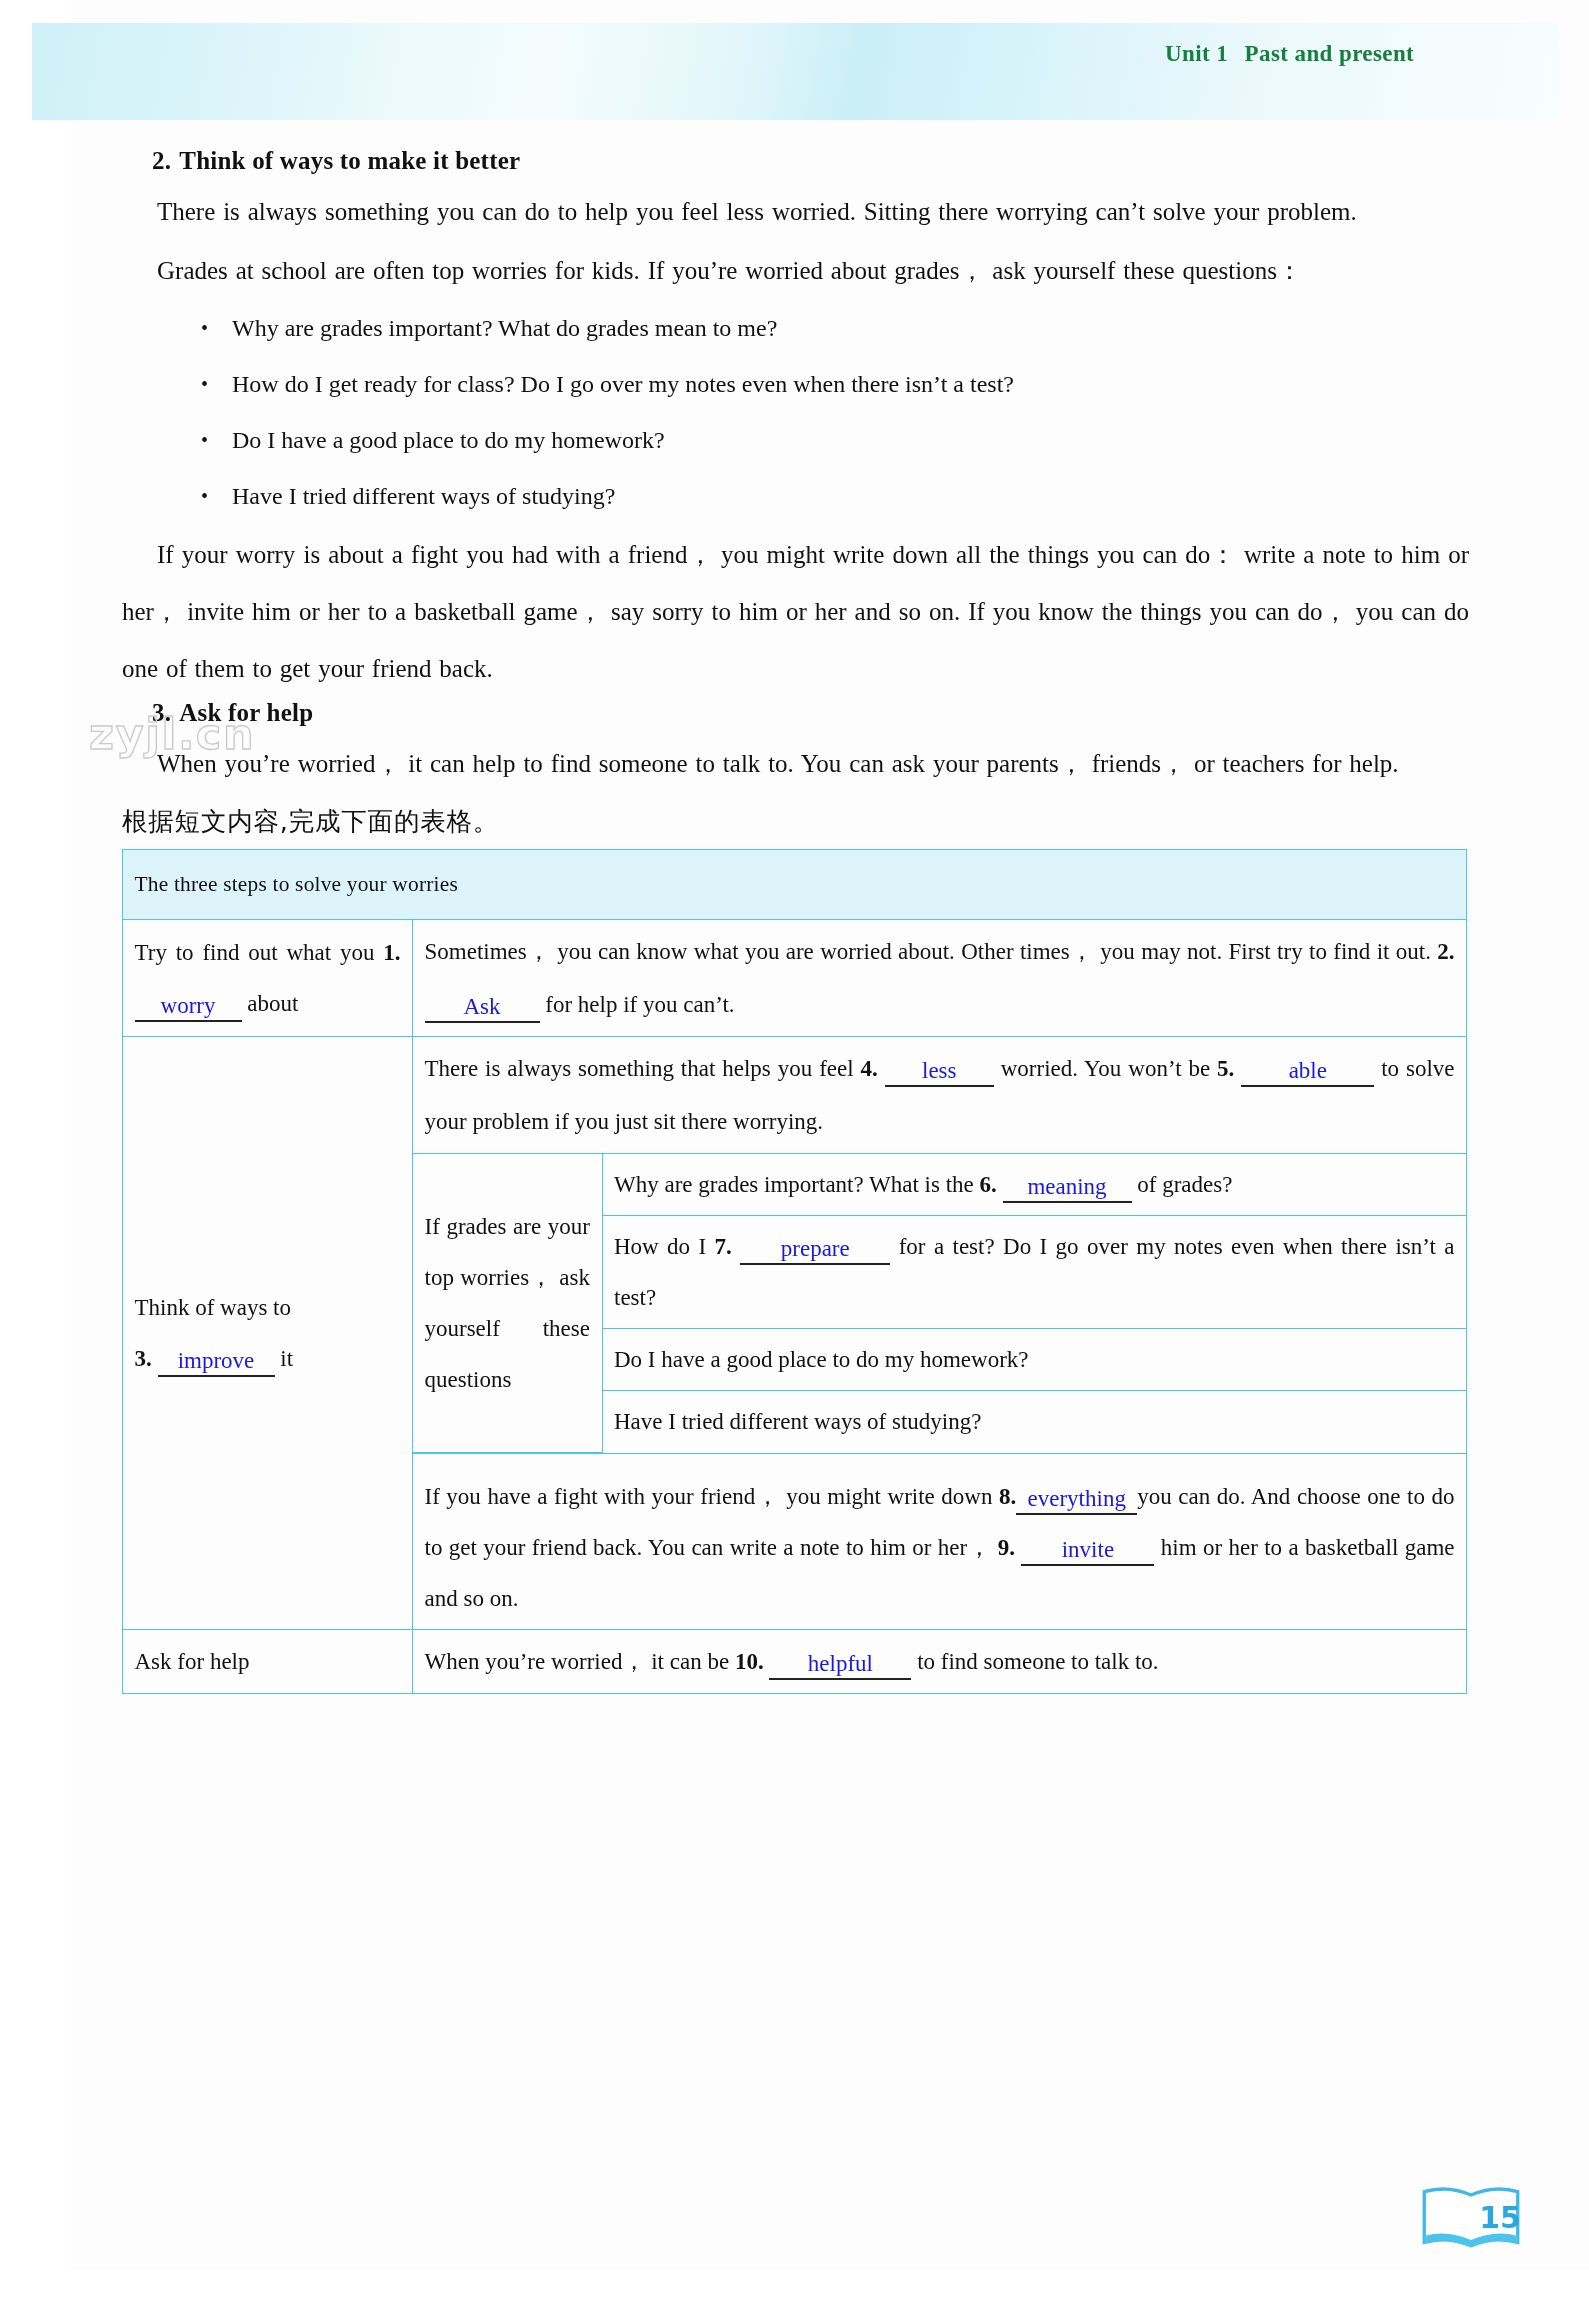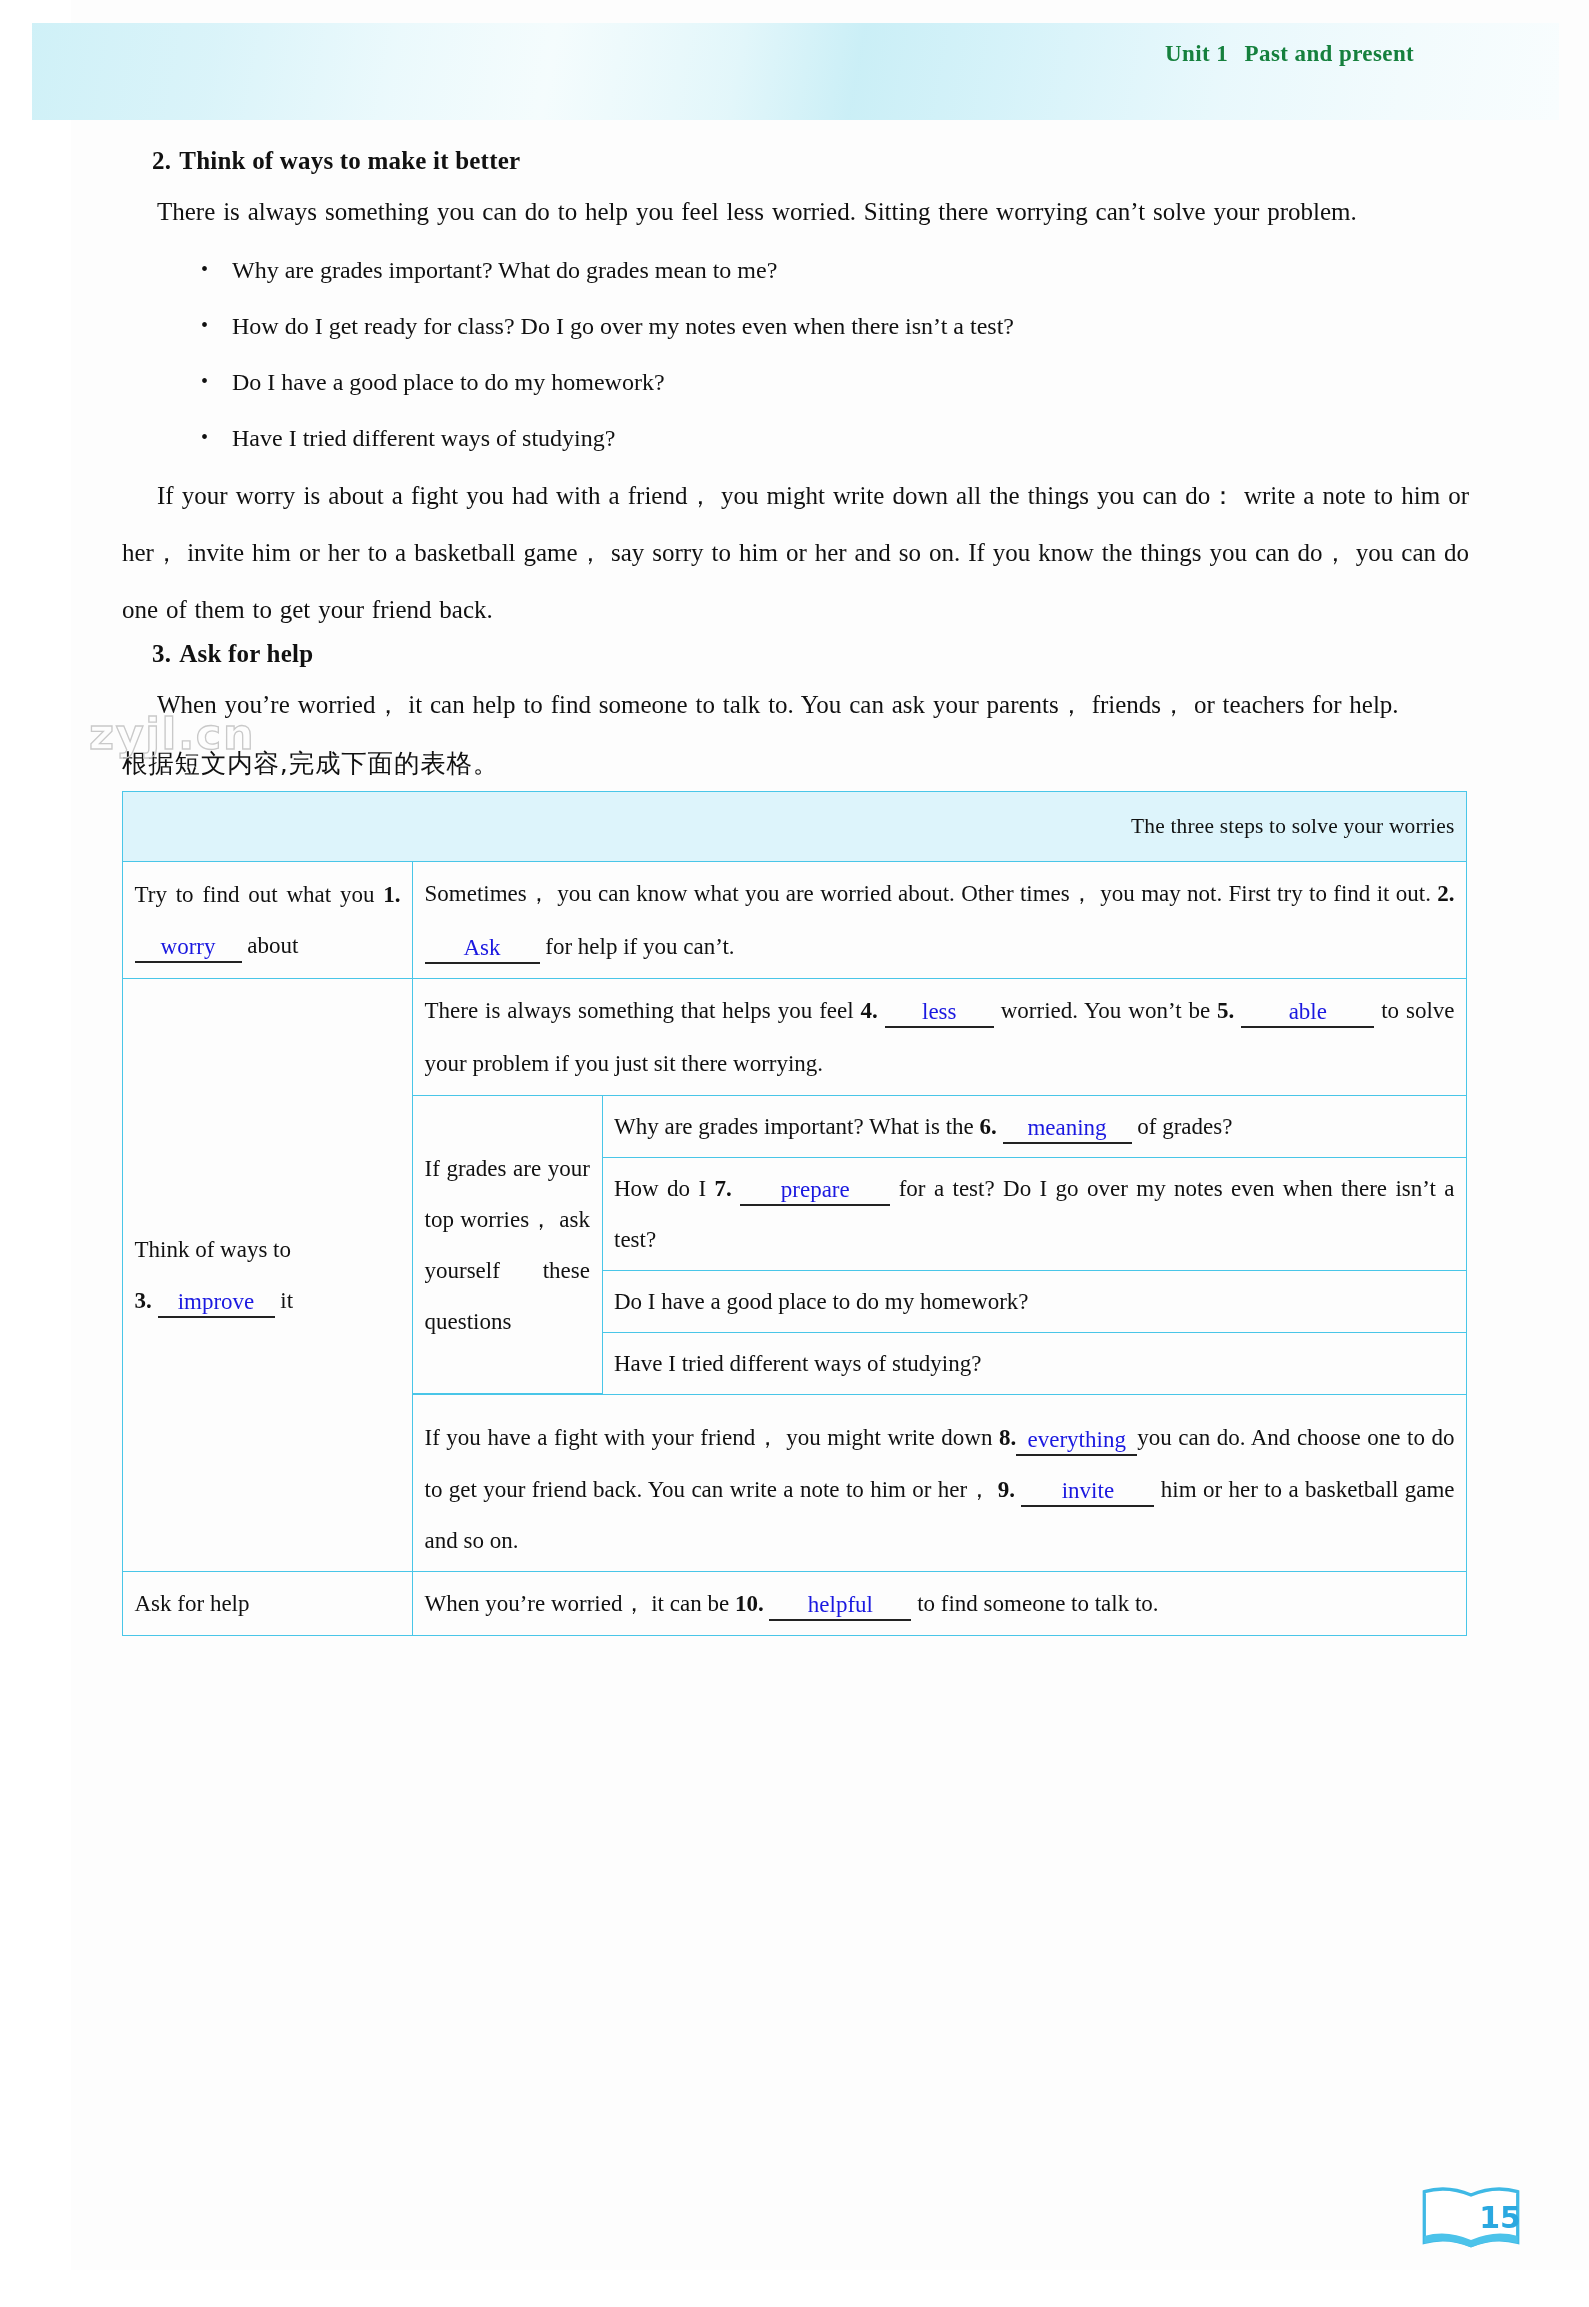--- a/index.html
+++ b/index.html
@@ -134,21 +134,21 @@
     table-layout: fixed;
   }
   table.wt td, table.wt th {
     border: 1.6px solid #49c6e8;
     vertical-align: middle;
     padding: 5px 11.5px;
     font-weight: normal;
   }
   .wt-head {
     background: #ddf4fb;
-    text-align: right;
+    text-align: left;
     font-weight: normal;
     font-size: 21.4px;
     height: 59px;
     letter-spacing: 0.2px;
   }
   .colA { width: 290px; }
   td.cellA {
     font-size: 23px;
     line-height: 51px;
     text-align: justify;
@@ -242,20 +242,21 @@
     <span>Unit 1</span><span class="sp"></span><span>Past and present</span>
   </div>
 
   <div class="content">
 
     <h3 class="sec">
       <span class="num">2.</span><span>Think of ways to make it better</span>
     </h3>
 
     <p class="body">There is always something you can do to help you feel less worried. Sitting there worrying can’t solve your problem.</p>
+    <p class="body">Grades at school are often top worries for kids. If you’re worried about grades， ask yourself these questions：</p>
 
     <ul class="qlist">
       <li>Why are grades important? What do grades mean to me?</li>
       <li>How do I get ready for class? Do I go over my notes even when there isn’t a test?</li>
       <li>Do I have a good place to do my homework?</li>
       <li>Have I tried different ways of studying?</li>
     </ul>
 
     <p class="body">If your worry is about a fight you had with a friend， you might write down all the things you can do： write a note to him or her， invite him or her to a basketball game， say sorry to him or her and so on. If you know the things you can do， you can do one of them to get your friend back.</p>
 

